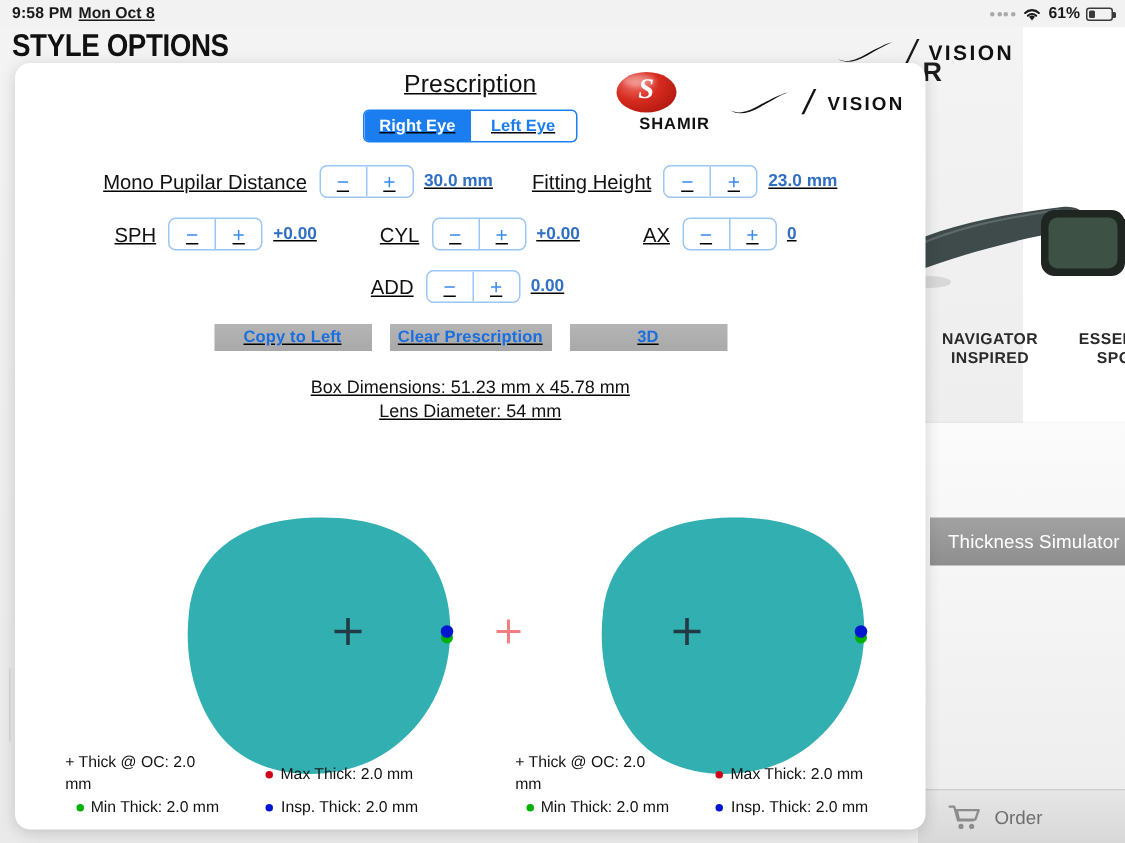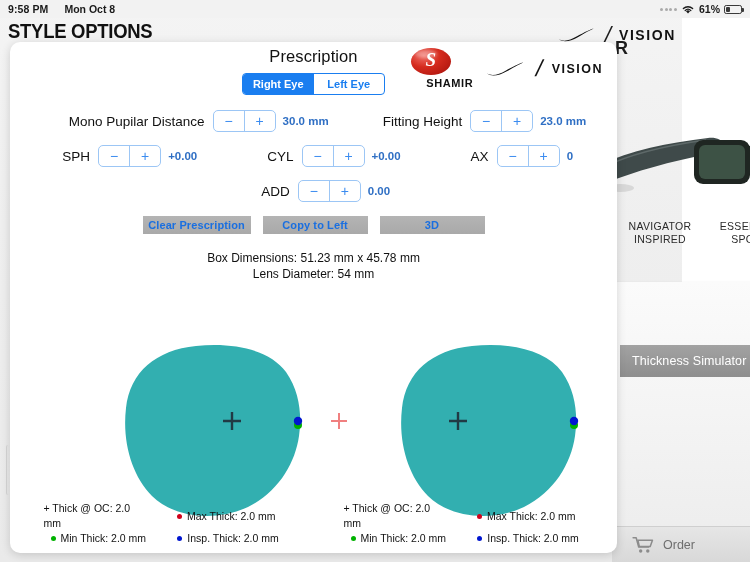--- a/index.html
+++ b/index.html
@@ -17,21 +17,21 @@
 
   
   .statusbar {
     position: absolute; top: 0; left: 0; width: 750px; height: 18px;
     display: flex; align-items: center;
     font-size: 11px; color: #1a1a1a;
     background: #f2f2f2;
     padding: 0 8px;
   }
   .sb-time { font-weight: 700; font-size: 10.5px; letter-spacing: .1px; }
-  .sb-date { margin-left: 16px; font-size: 10.5px; font-weight: 600;}
+  .sb-date { margin-left: 4px; font-size: 10.5px; font-weight: 600; text-decoration: underline;}
   .sb-right { margin-left: auto; display: flex; align-items: center; gap: 4px; }
   .sb-dots { display:flex; gap:1.5px; align-items:flex-end; }
   .sb-dots i { display:block; width:3px; height:3px; background:#aaa; border-radius:50%; }
   .sb-batt-txt { font-size: 10.5px; font-weight: 600; }
   .batt {
     width: 18px; height: 9px; border: 1px solid #3a3a3a; border-radius: 2.2px;
     position: relative; display:inline-block;
   }
   .batt::after{ content:""; position:absolute; right:-3px; top:2.5px; width:1.6px; height:3.5px;
     background:#3a3a3a; border-radius:0 1px 1px 0; }
@@ -56,21 +56,21 @@
 
   .bg-word-r {
     position:absolute; left: 615px; top: 38px;
     font-size: 18px; font-weight: 700; color:#1c1c1c;
   }
 
   .prod {
     position: absolute; text-align: center;
   }
   .prod .cap {
-    font-size: 10.5px; font-weight: 400; color:#2a2a2a; line-height: 13px;
+    font-size: 10.5px; font-weight: 700; color:#2a2a2a; line-height: 13px;
     letter-spacing: .3px;
     text-align: center;
   }
   .prod-1 { left: 590px; top: 110px; width: 140px; }
   .prod-2 { left: 690px; top: 110px; width: 120px; }
 
   .glasses {
     position: relative; width: 100%; height: 110px;
   }
 
@@ -104,20 +104,21 @@
   }
 
   
   .panel {
     position: absolute; left: 10px; top: 42px;
     width: 607px; height: 511px;
     background: #fff;
     border-radius: 10px;
     box-shadow: 0 2px 10px rgba(0,0,0,.16);
     overflow: hidden;
+    text-decoration: underline;
   }
 
   .rx-title {
     text-align: center; margin-top: 5px;
     font-size: 16.5px; color: #111; font-weight: 400;
     letter-spacing: .1px;
   }
 
   .logo-row {
     position:absolute; right: 14px; top: 6px;
@@ -155,21 +156,21 @@
     font-size: 11px; font-weight: 700; color:#1a7ef0; cursor:pointer;
   }
   .seg div.on { background:#1a7ef0; color:#fff; }
 
   
   .form { margin-top: 15px; }
   .row {
     display:flex; align-items:center; justify-content:center;
     margin-bottom: 13px;
   }
-  .fld { display:flex; align-items:center;margin-left:28px; }
+  .fld { display:flex; align-items:center; }
   .fld .lab {
     font-size: 13.5px; color:#111; margin-right: 8px; white-space:nowrap;
   }
   .stepper {
     width: 63px; height: 22px;
     border: 1px solid #9cc6f5; border-radius: 5px;
     display:flex; background:#fff; overflow:hidden;
   }
   .stepper span {
     flex:1; display:flex; align-items:center; justify-content:center;
@@ -385,22 +386,22 @@
             <span>−</span>
             <span>+</span>
           </span>
           <span class="val narrow">0.00</span>
         </div>
       </div>
 
     </div>
 
     <div class="btn-row">
+      <div class="abtn">Copy to Left</div>
       <div class="abtn wide">Clear Prescription</div>
-      <div class="abtn">Copy to Left</div>
       <div class="abtn d3">3D</div>
     </div>
 
     <div class="dims">
       <div>Box Dimensions: 51.23 mm x 45.78 mm</div>
       <div>Lens Diameter:  54 mm</div>
     </div>
 
     <div class="lens-area">
       <svg class="lens-svg" width="560" height="215" viewBox="0 0 560 215">

